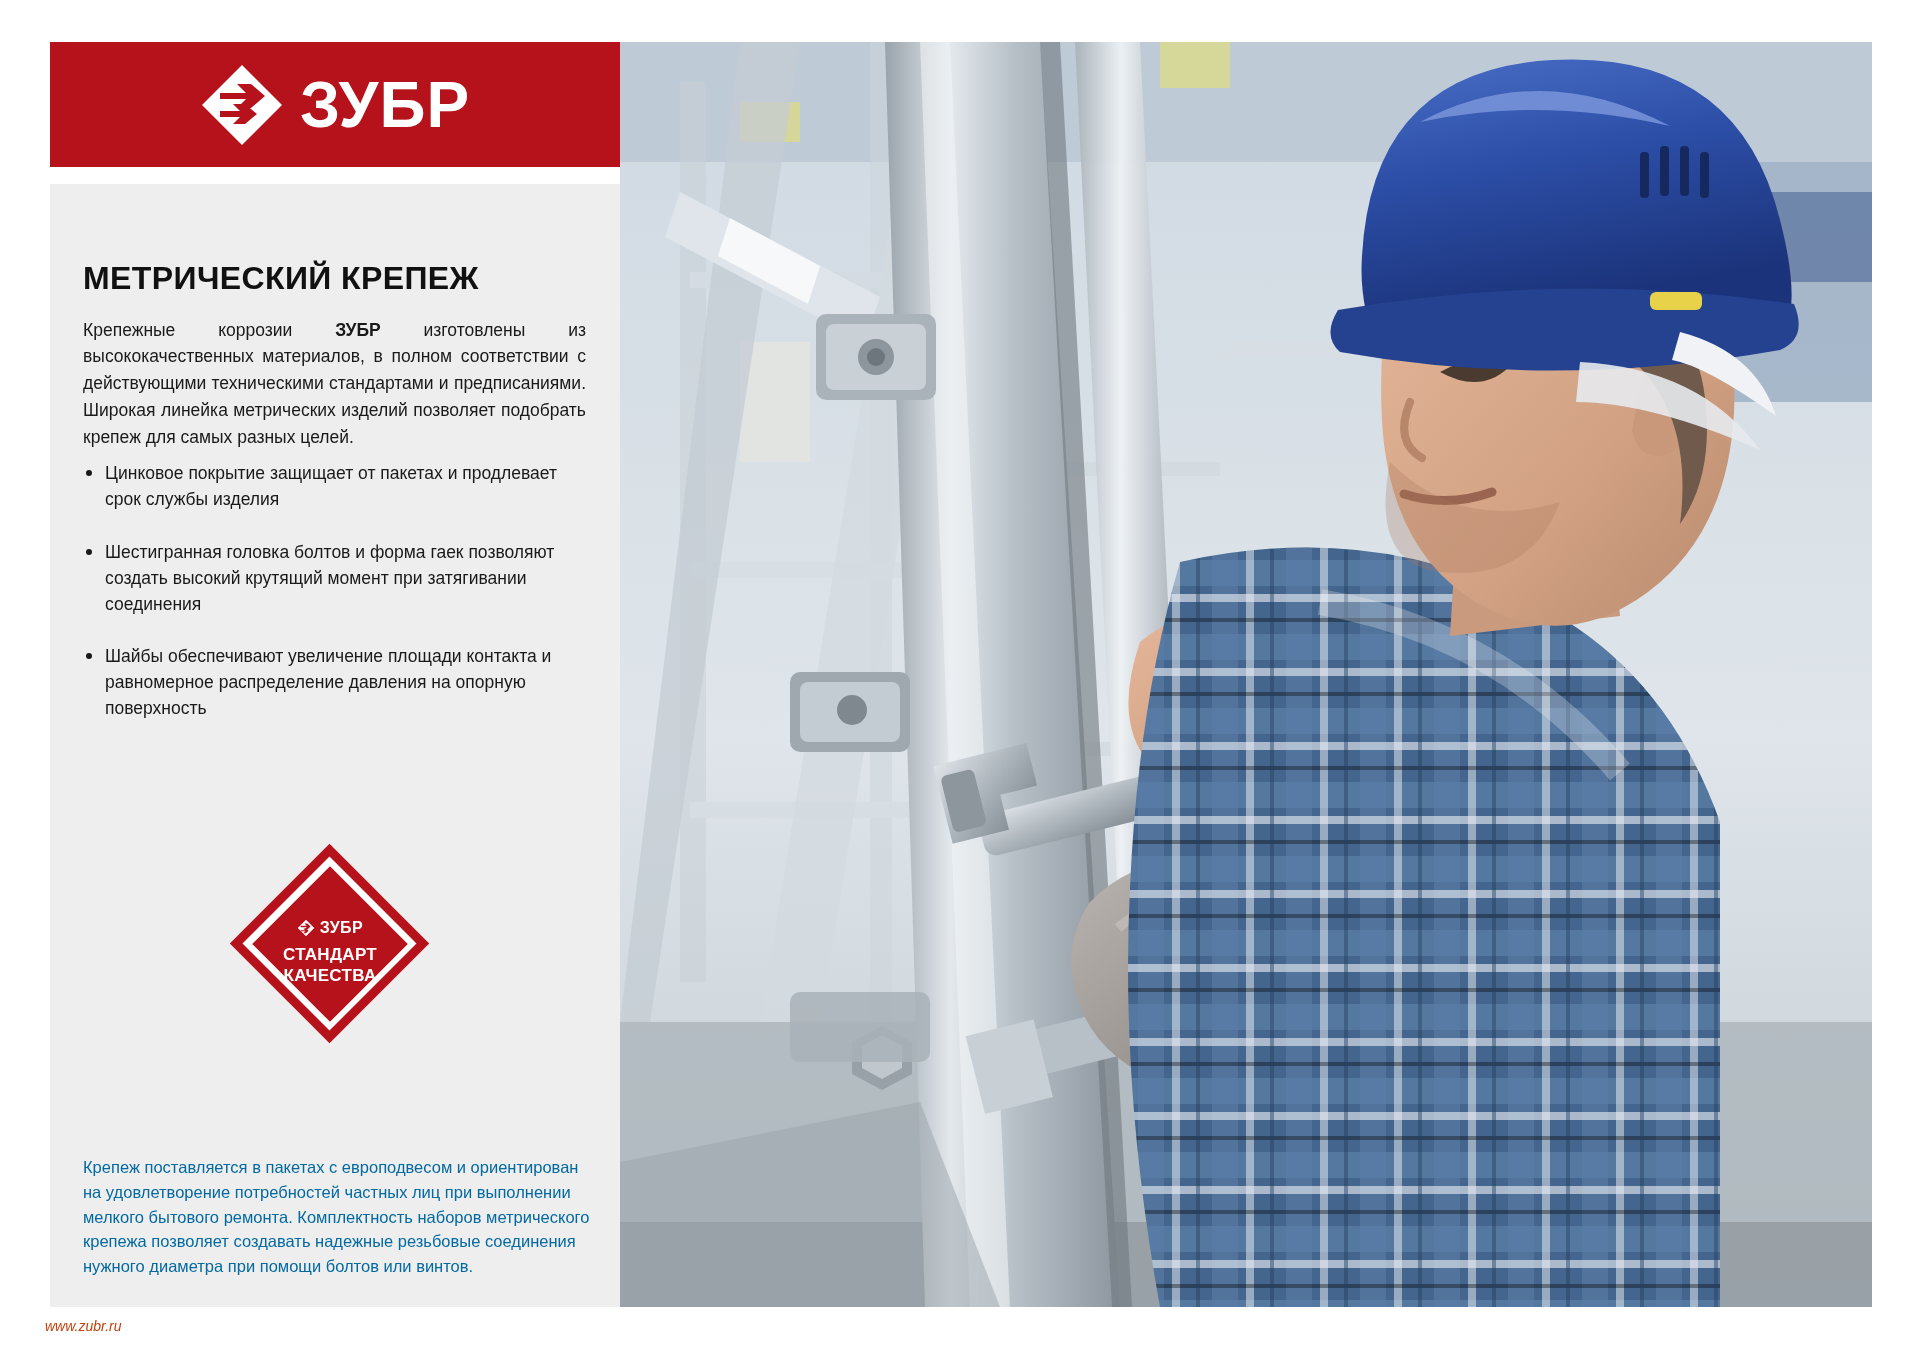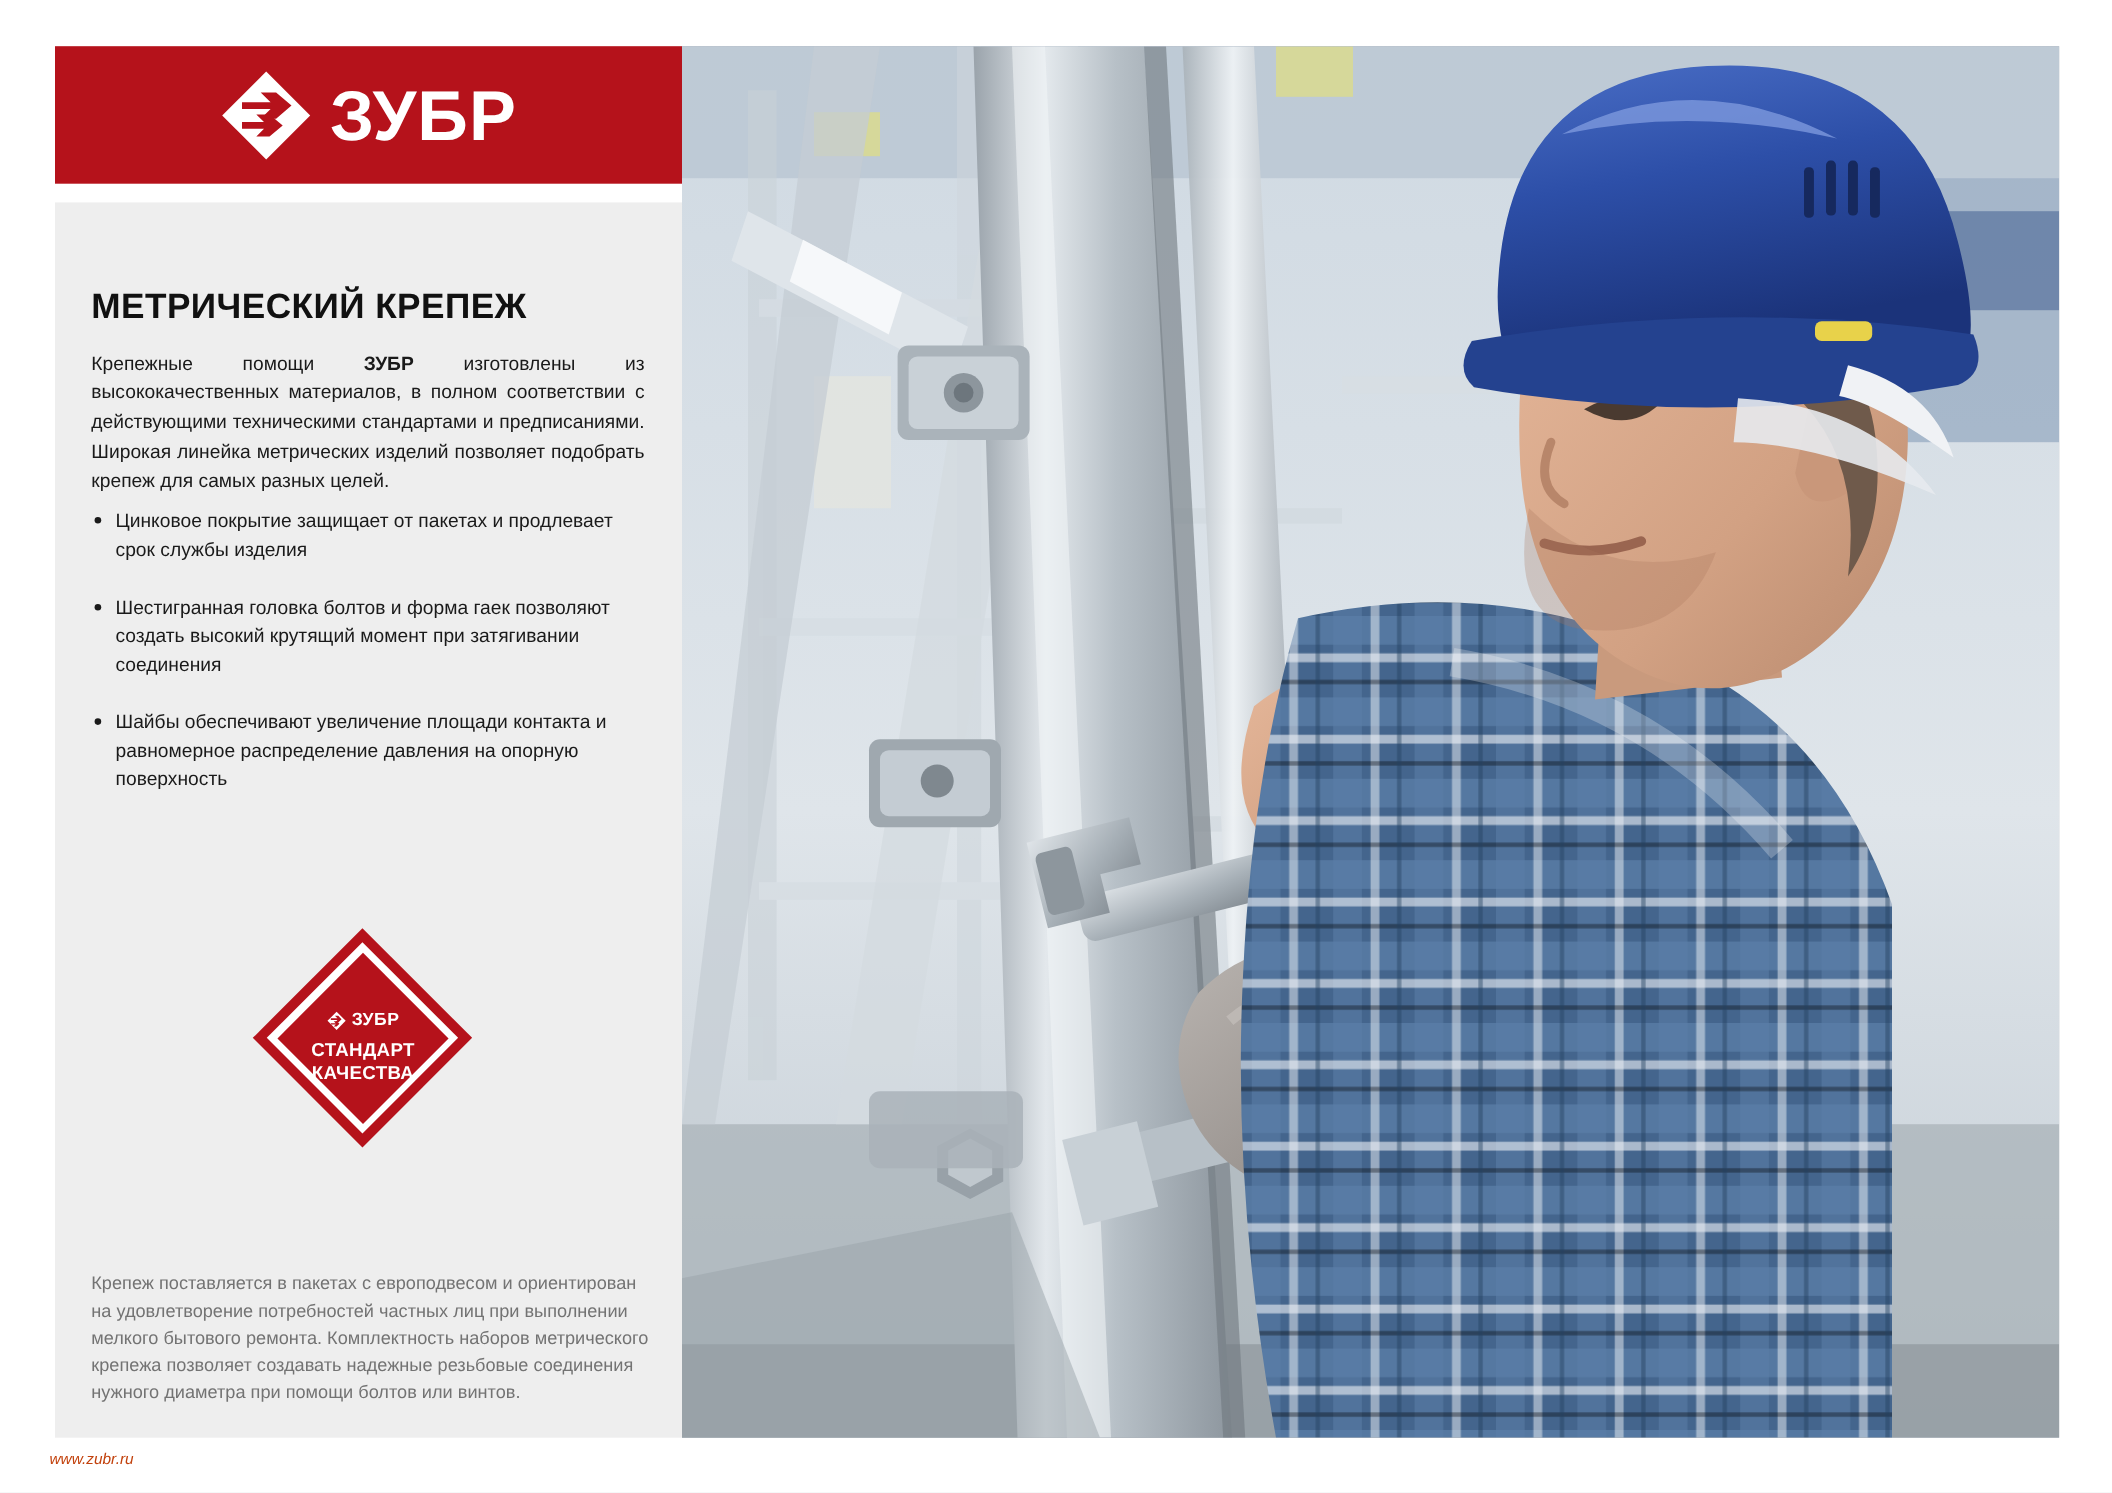--- a/index.html
+++ b/index.html
@@ -175,21 +175,21 @@
   }
   .badge-line1 { margin-top: 6px; }
 
   .panel-footer {
     position: absolute;
     left: 33px;
     top: 935px;
     width: 510px;
     font-size: 16.5px;
     line-height: 1.5;
-    color: #737373;
+    color: #0369a1;
     margin-top: 36px;
   }
 
   .site-url {
     position: absolute;
     left: 45px;
     top: 1318px;
     font-size: 14px;
     color: #c2410c;
     font-style: italic;
@@ -231,21 +231,21 @@
         </svg>
       </span>
       <span class="logo-text">ЗУБР</span>
     </div>
   </div>
 
   <div class="info-panel">
 
     <h1 class="panel-title">МЕТРИЧЕСКИЙ КРЕПЕЖ</h1>
 
-    <p class="panel-intro"><span>Крепежные помощи </span><b>ЗУБР</b><span> изготовлены из высококачественных материалов, в полном соответствии с действующими техническими стандартами и предписаниями. Широкая линейка метрических изделий позволяет подобрать крепеж для самых разных целей.</span></p>
+    <p class="panel-intro"><span>Крепежные коррозии </span><b>ЗУБР</b><span> изготовлены из высококачественных материалов, в полном соответствии с действующими техническими стандартами и предписаниями. Широкая линейка метрических изделий позволяет подобрать крепеж для самых разных целей.</span></p>
 
     <div class="bullets">
       <div class="bullet">
         <span class="dot"></span>
         <span>Цинковое покрытие защищает от пакетах и продлевает срок службы изделия</span>
       </div>
       <div class="bullet">
         <span class="dot"></span>
         <span>Шестигранная головка болтов и форма гаек позволяют создать высокий крутящий момент при затягивании соединения</span>
       </div>

